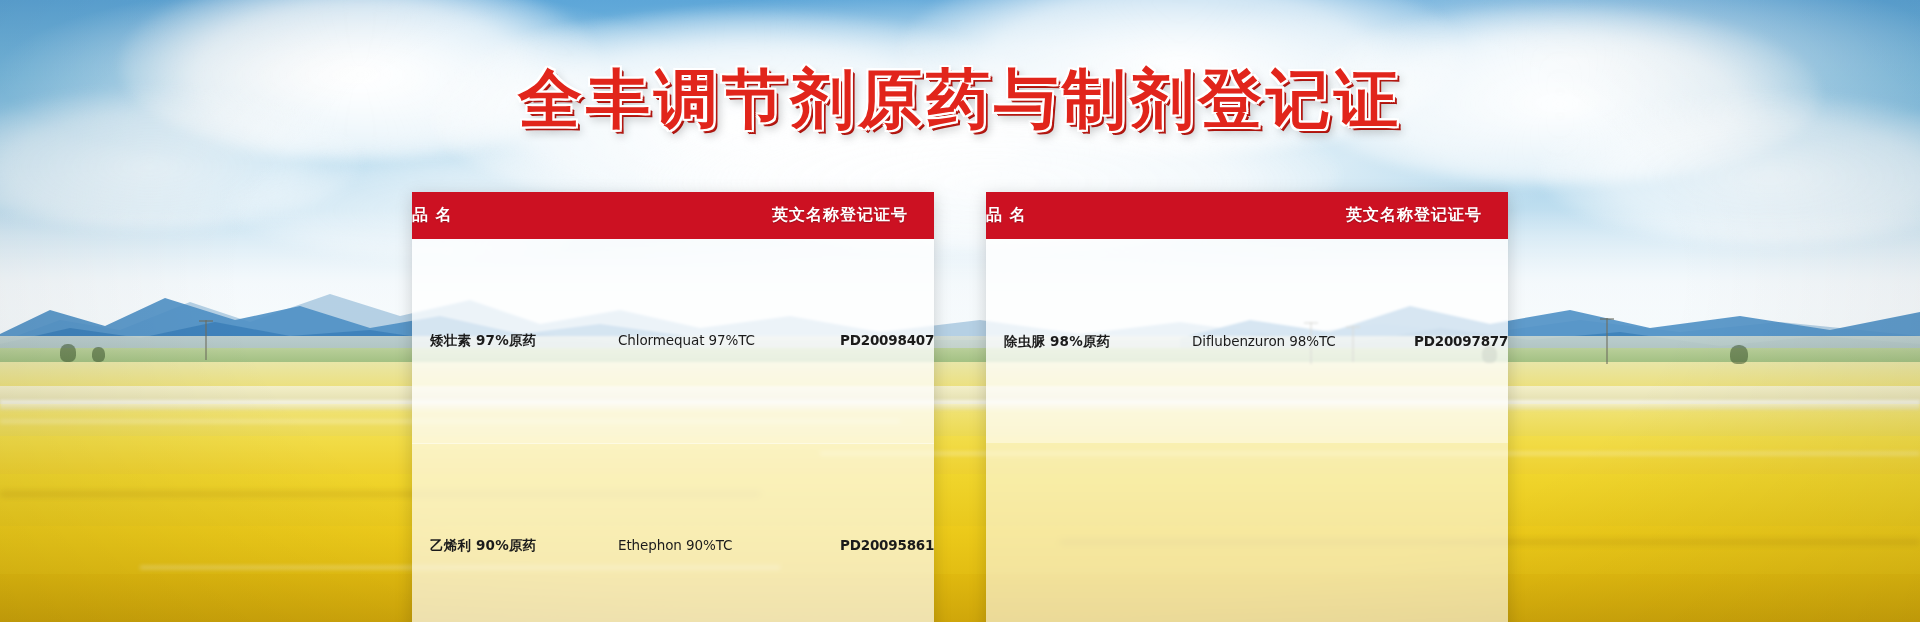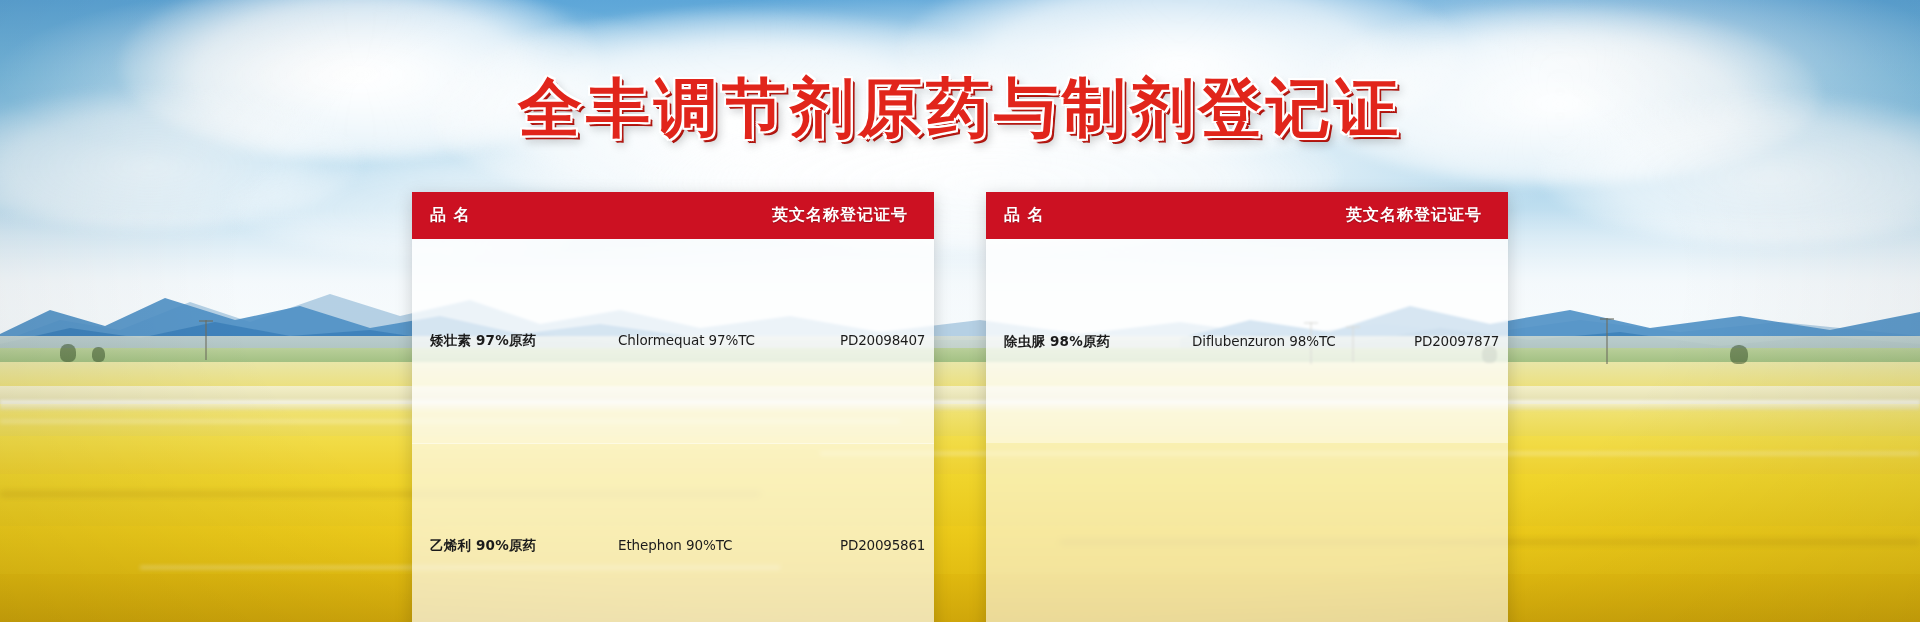--- a/index.html
+++ b/index.html
@@ -68,21 +68,21 @@
   .pole::before{ content:""; position:absolute; left:-6px; top:0; width:14px; height:2px; background:rgba(110,110,95,.55);}
 
   .tree { position:absolute; border-radius:45% 45% 38% 38%; background:rgba(60,85,45,.55); filter:blur(.6px);}
 
   .vign {
     position:absolute; inset:0; pointer-events:none;
     background:radial-gradient(ellipse 1300px 620px at 50% 45%, rgba(0,0,0,0) 55%, rgba(0,0,0,.10) 100%);
   }
 
   
-  .title-wrap { position:absolute; left:0; top:65px; width:1920px; text-align:center; z-index:5; }
+  .title-wrap { position:absolute; left:0; top:56px; width:1920px; text-align:center; z-index:5; }
   .title {
     display:inline-block;
     font-family:"DejaVu Sans","Liberation Sans",sans-serif;
     font-size:64px; font-weight:bold; letter-spacing:4px;
     color:#e1251b;
     text-shadow:
       2px 0 0 #fff, -2px 0 0 #fff, 0 2px 0 #fff, 0 -2px 0 #fff,
       2px 2px 0 #fff, -2px 2px 0 #fff, 2px -2px 0 #fff, -2px -2px 0 #fff,
       3px 3px 0 #bf1a12, 4px 4px 0 #a81510, 5px 6px 10px rgba(0,0,0,.25);
   }
@@ -100,33 +100,33 @@
   }
   table { width:100%; border-collapse:collapse; table-layout:fixed; }
 
   thead th {
     background:#cc1122; color:#fff;
     font-size:16px; font-weight:bold; letter-spacing:1px;
     padding:13px 0 13px 0; text-align:left;
     font-family:"DejaVu Sans","Liberation Sans",sans-serif;
     text-shadow:0 1px 1px rgba(0,0,0,.25);
   }
-  thead th.c1h { padding-left:18px; width:206px; }
+  thead th.c1h { width:206px; }
   thead th.c2h { width:222px;text-align:right; }
   thead th.c3h { width:94px;margin-left:32px; }
 
   tbody td {
     font-size:13.5px; color:#1b1b1b;
     padding:8px 0; line-height:1.25;
     border-bottom:1px solid rgba(255,255,255,.55);
     font-family:"DejaVu Sans","Liberation Sans",sans-serif;
   }
   tbody td.c1 { padding-left:18px; font-weight:bold; letter-spacing:.2px; }
   tbody td.c2 { font-weight:normal; letter-spacing:-.1px; }
-  tbody td.c3 { letter-spacing:-.2px; }
+  tbody td.c3 { letter-spacing:-.2px;font-weight:bold; }
   tbody tr:nth-child(odd)  td { background:rgba(255,255,255,.40); }
   tbody tr:nth-child(even) td { background:rgba(255,255,255,.22); }
   tbody tr:last-child td { border-bottom:none; }
 </style>
 </head>
 <body>
 
 <div id="scene">
   <div class="sky"></div>
 

